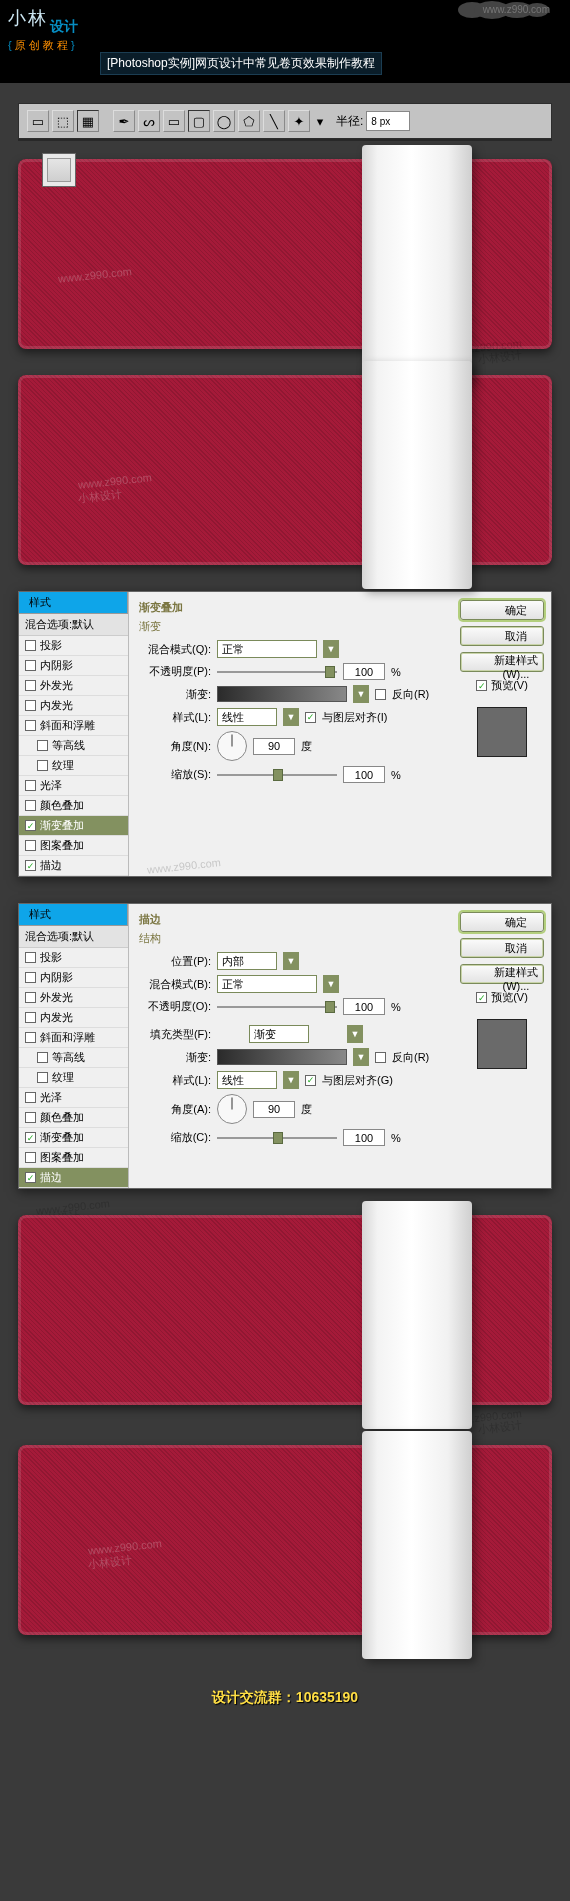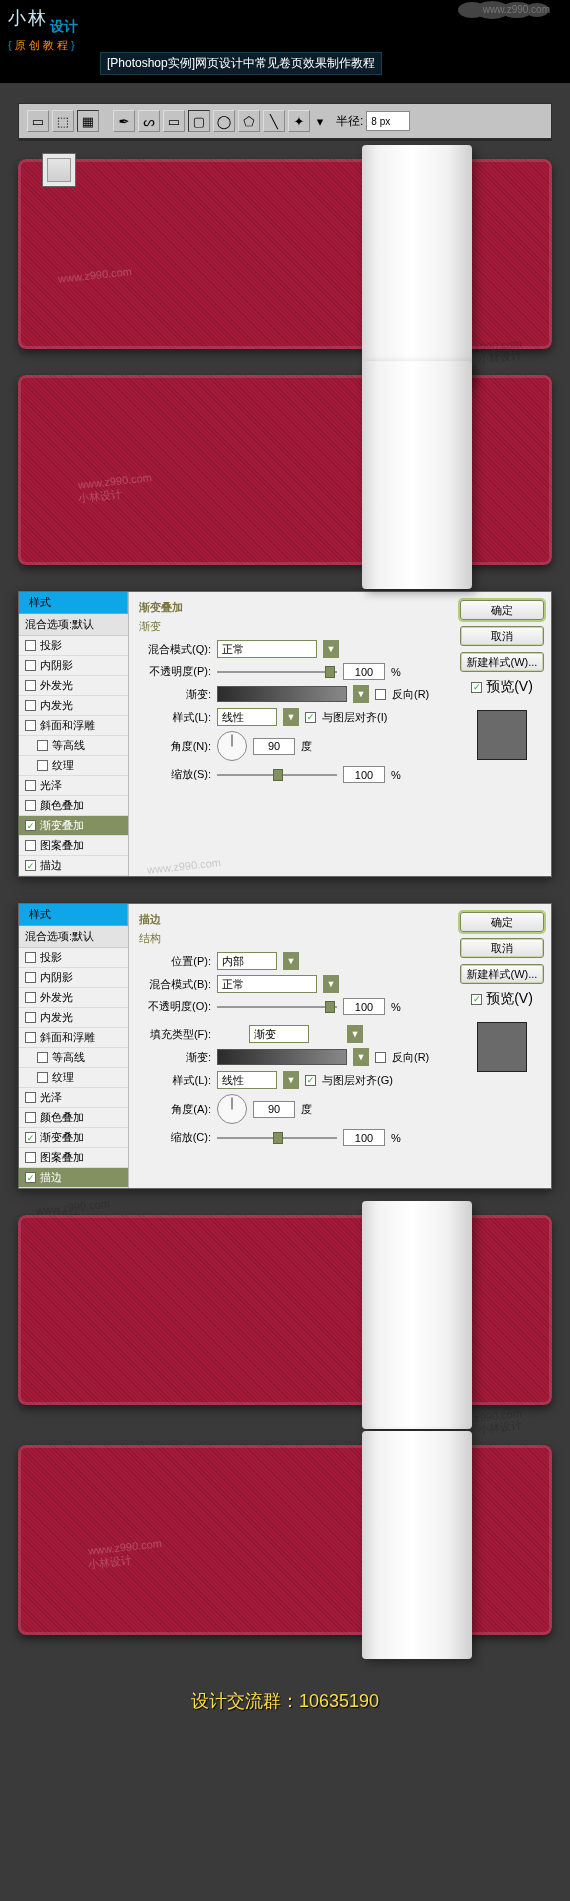--- a/index.html
+++ b/index.html
@@ -46,25 +46,25 @@
 .sel{border:1px solid #7a8a5a;background:#fff;height:18px;min-width:100px;padding:0 4px;display:flex;align-items:center;}
 .sel-btn{width:16px;height:18px;background:#839160;display:flex;align-items:center;justify-content:center;color:#fff;font-size:9px;}
 .grad-swatch{width:130px;height:16px;background:linear-gradient(90deg,#2b2b2b,#888);border:1px solid #555;}
 .slider{position:relative;width:120px;height:14px;}
 .slider::before{content:"";position:absolute;left:0;right:0;top:6px;height:2px;background:#999;}
 .slider .thumb{position:absolute;top:1px;width:10px;height:12px;background:#839160;border:1px solid #5a6a40;}
 .num-input{width:42px;height:17px;border:1px solid #888;background:#fff;text-align:center;font-size:11px;}
 .angle-dial{width:30px;height:30px;border:1px solid #888;border-radius:50%;background:#f8f8f8;position:relative;}
 .angle-dial::after{content:"";position:absolute;left:50%;top:50%;width:12px;height:1px;background:#333;transform-origin:left center;transform:rotate(-90deg);}
 .btn-col{width:98px;padding:8px 8px 0;display:flex;flex-direction:column;gap:6px;align-items:center;}
-.dlg-btn{width:84px;height:20px;background:linear-gradient(#fbfbfb,#e3e3e3);border:1px solid #7a8a5a;border-radius:3px;font-size:11px;box-shadow:0 0 0 1px #c9d4a9 inset;}
+.dlg-btn{width:84px;height:20px;background:linear-gradient(#fbfbfb,#e3e3e3);border:1px solid #7a8a5a;border-radius:3px;font-size:11px;box-shadow:0 0 0 1px #c9d4a9 inset;padding-left:28px;}
 .dlg-btn.primary{box-shadow:0 0 0 2px #b3cf7d;}
-.preview-row{display:flex;align-items:center;gap:4px;font-size:14px;}
+.preview-row{display:flex;align-items:center;gap:4px;font-size:11px;}
 .preview-box{width:50px;height:50px;background:#6a6a6a;border:1px solid #222;margin-top:8px;}
-.footer-note{color:#ffde44;font-size:18px;text-align:center;padding:8px 0 20px;font-weight:normal;text-shadow:1px 1px 1px #000;}
+.footer-note{color:#ffde44;font-size:14px;text-align:center;padding:8px 0 20px;font-weight:bold;text-shadow:1px 1px 1px #000;}
 </style>
 </head>
 <body>
 
 <div class="header">
   <svg class="cloud" style="position:absolute;right:8px;top:0;" width="120" height="20">
       <ellipse cx="30" cy="10" rx="14" ry="8"></ellipse>
       <ellipse cx="50" cy="10" rx="18" ry="9"></ellipse>
       <ellipse cx="75" cy="10" rx="16" ry="8"></ellipse>
       <ellipse cx="95" cy="10" rx="12" ry="7"></ellipse>

